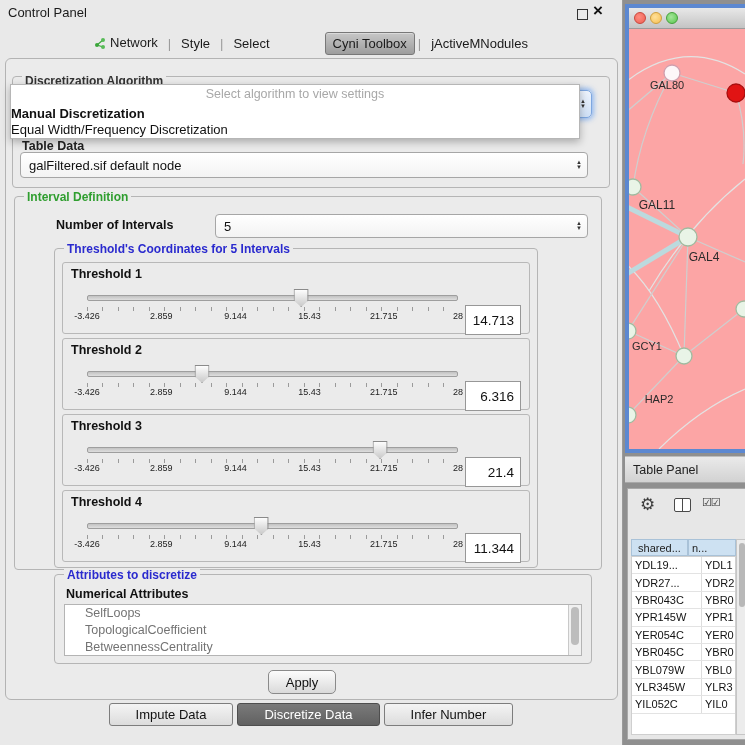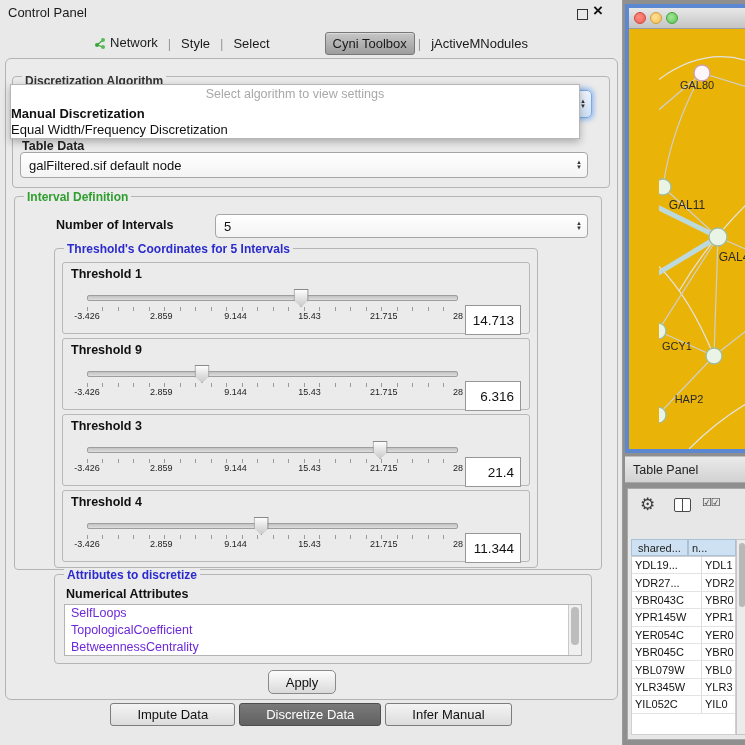--- a/index.html
+++ b/index.html
@@ -59,40 +59,40 @@
   .slider .thumb{position:absolute;top:0;width:13px;height:16px;transform:translateX(-50%);
     background:linear-gradient(#fdfdfd,#cacaca);border:1px solid #8a8a8a;
     clip-path:polygon(0 0,100% 0,100% 62%,50% 100%,0 62%);}
   .ticks{position:absolute;left:24px;top:44px;width:371px;height:4px;
     background:repeating-linear-gradient(90deg,#9a9a9a 0 1px,transparent 1px 15.5px);}
   .scale-row{position:absolute;left:24px;top:48px;width:371px;height:10px;}
   .scale-label{position:absolute;transform:translateX(-50%);font-size:9px;color:#222;white-space:nowrap;}
 
   
   .attr-list{left:64px;top:604px;width:516px;height:50px;background:#fff;border:1px solid #b4b4b4;overflow:hidden;}
-  .attr-item{padding-left:6px;height:17px;line-height:17px;font-size:12.5px;color:#6d28d9;white-space:nowrap;}
+  .attr-item{padding-left:20px;height:17px;line-height:17px;font-size:12.5px;color:#737373;white-space:nowrap;}
   .attr-scroll{position:absolute;right:0;top:0;bottom:0;width:12px;background:#f0f0f0;border-left:1px solid #c9c9c9;}
   .attr-scroll .thumb{position:absolute;left:2px;top:2px;width:8px;height:38px;background:#bdbdbd;border-radius:4px;}
 
   .btn{background:linear-gradient(#fcfcfc,#dadada);border:1px solid #8a8a8a;border-radius:5px;
     font-size:13px;color:#111;display:flex;align-items:center;justify-content:center;}
 
   .bottom-tabs{left:0;top:702px;width:622px;height:24px;display:flex;justify-content:center;align-items:center;gap:4px;}
   .btab{padding:3px 26px;font-size:13px;border:1px solid #7d7d7d;border-radius:3px;
     background:linear-gradient(#f4f4f4,#dcdcdc);color:#111;white-space:nowrap;}
   .btab.dark{background:linear-gradient(#7a7a7a,#616161);color:#fff;border-color:#4e4e4e;}
 
   
   .net-window{left:625px;top:4px;width:124px;height:449px;border:4px solid #5c88d1;box-sizing:border-box;background:#fff;overflow:hidden;}
   .net-titlebar{position:absolute;left:0;top:0;right:0;height:20px;background:linear-gradient(#e8e8e8,#c4c4c4);border-bottom:1px solid #9b9b9b;}
   .light{position:absolute;top:4px;width:12px;height:12px;border-radius:50%;box-sizing:border-box;}
   .light.red{left:5px;background:radial-gradient(circle at 4px 4px,#ff8c80,#ee5f52);border:1px solid #c9463c;}
   .light.yellow{left:21px;background:radial-gradient(circle at 4px 4px,#ffe09a,#f6be4f);border:1px solid #cf9f3d;}
   .light.green{left:37px;background:radial-gradient(circle at 4px 4px,#a4e59a,#59c74d);border:1px solid #46a13c;}
-  .net-canvas{position:absolute;left:0;top:21px;right:0;bottom:0;background:#eab308;padding-left:30px;}
+  .net-canvas{position:absolute;left:0;top:21px;right:0;bottom:0;background:#fca5a5;}
 
   
   .tp-bar{left:625px;top:456px;width:127px;height:27px;background:linear-gradient(#eaeaea,#d2d2d2);
     border-top:1px solid #bdbdbd;border-bottom:1px solid #a8a8a8;box-sizing:border-box;}
   .tp-bar span{position:absolute;left:8px;top:6px;font-size:12.5px;color:#222;}
   .tp-window{left:627px;top:488px;width:120px;height:252px;background:#e7e7e7;border:1px solid #a8a8a8;box-sizing:border-box;}
   .tp-gear{position:absolute;left:12px;top:5px;font-size:17px;color:#3d3d3d;}
   .tp-cols{position:absolute;left:46px;top:9px;width:15px;height:12px;border:1.5px solid #4a4a4a;border-radius:2px;
     background:linear-gradient(90deg,#fff 45%,#4a4a4a 45% 55%,#fff 55%);}
   .tp-checks{position:absolute;left:74px;top:7px;font-size:11px;color:#333;letter-spacing:-1px;white-space:nowrap;}
@@ -186,21 +186,21 @@
         <span class="scale-label" style="left: 20%;">2.859</span>
         <span class="scale-label" style="left: 40%;">9.144</span>
         <span class="scale-label" style="left: 60%;">15.43</span>
         <span class="scale-label" style="left: 80%;">21.715</span>
         <span class="scale-label" style="left: 100%;">28</span>
       </div>
     <div class="tvalue">14.713</div>
   </div>
 
   <div class="abs tbox" style="top:338px;">
-    <span class="tlabel">Threshold 9</span>
+    <span class="tlabel">Threshold 2</span>
     <div class="slider">
       <div class="track"></div>
       <div class="thumb" style="left: 31%;"></div>
     </div>
     <div class="ticks"></div>
     <div class="scale-row">
         <span class="scale-label" style="left: 0%;">-3.426</span>
         <span class="scale-label" style="left: 20%;">2.859</span>
         <span class="scale-label" style="left: 40%;">9.144</span>
         <span class="scale-label" style="left: 60%;">15.43</span>
@@ -256,21 +256,21 @@
     <div class="attr-scroll">
         <div class="thumb"></div>
       </div>
   </div>
 
   <div class="abs btn" style="left:268px;top:670px;width:66px;height:22px;">Apply</div>
 
   <div class="abs bottom-tabs">
     <span class="btab">Impute Data</span>
     <span class="btab dark">Discretize Data</span>
-    <span class="btab">Infer Manual</span>
+    <span class="btab">Infer Number</span>
   </div>
 </div>
 
 <div class="abs net-window">
   <div class="net-titlebar">
     <span class="light red"></span>
     <span class="light yellow"></span>
     <span class="light green"></span>
   </div>
   <div class="net-canvas">

